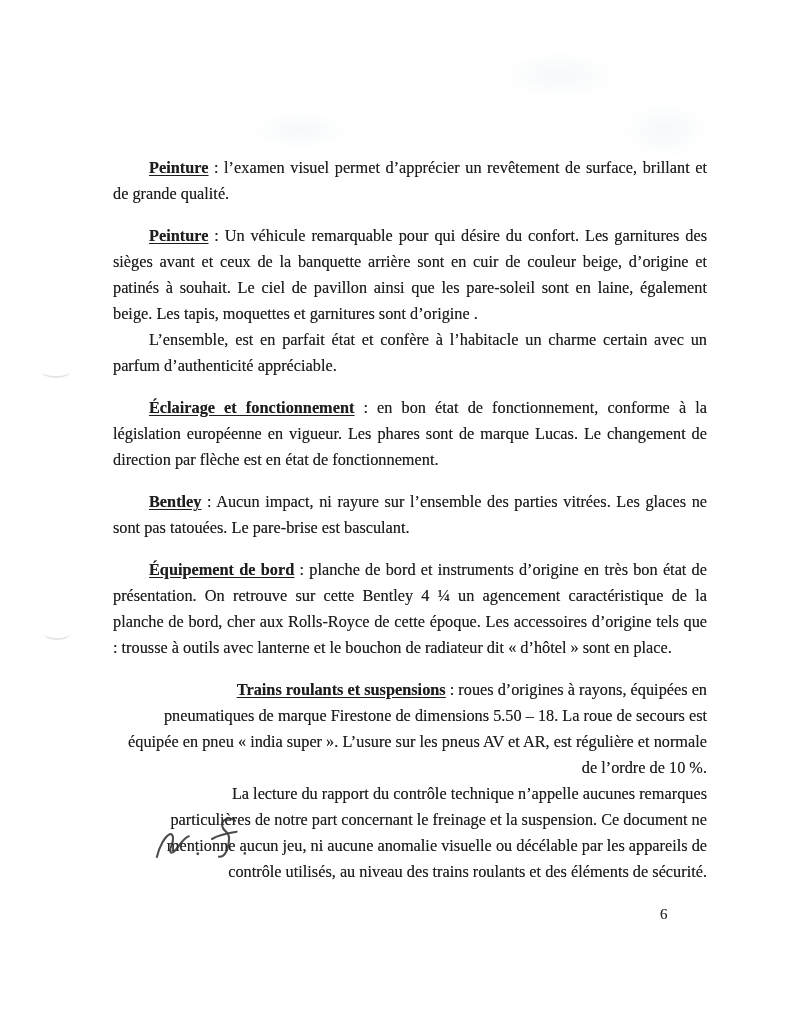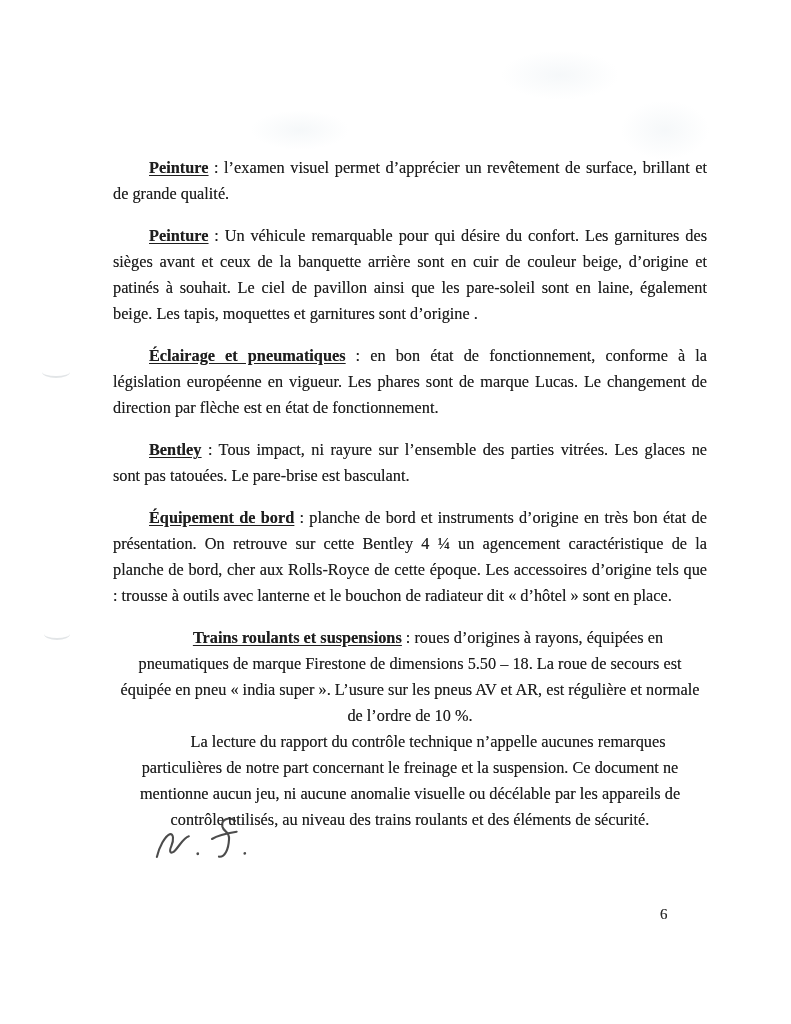--- a/index.html
+++ b/index.html
@@ -20,21 +20,21 @@
     top: 155px;
     width: 594px;
     font-size: 16.3px;
     line-height: 26px;
     text-shadow: 0 0 0.5px rgba(45,45,45,0.65); 
   }
   .section { margin-top: 16px; }
   .section:first-child { margin-top: 0; }
   .para { margin: 0; text-indent: 36px; }
   .align-justify .para { text-align: justify; }
-  .align-left .para { text-align: center; }
+  .align-left .para { text-align: right; }
   .heading {
     font-weight: bold;
     text-decoration: underline;
     text-underline-offset: 2px;
   }
   .signature {
     position: absolute;
     left: 146px;
     top: 808px;
     width: 132px;
@@ -75,28 +75,29 @@
   <div class="smudge arc" style="left:44px;top:628px;width:26px;height:10px;"></div>
 
   <div class="content">
 
     <div class="section align-justify">
       <p class="para"><span class="heading">Peinture</span><span> : l’examen  visuel permet d’apprécier un revêtement de surface, brillant et de grande qualité.</span></p>
     </div>
 
     <div class="section align-justify">
       <p class="para"><span class="heading">Peinture</span><span> : Un véhicule remarquable pour qui désire du confort. Les garnitures des sièges avant et ceux de la banquette arrière sont en cuir de couleur beige, d’origine et patinés à souhait. Le ciel de pavillon ainsi que les pare-soleil sont en laine, également beige. Les tapis, moquettes et garnitures sont d’origine .</span></p>
+      <p class="para">L’ensemble, est en parfait état et confère à l’habitacle un charme certain avec un parfum d’authenticité appréciable.</p>
     </div>
 
     <div class="section align-justify">
-      <p class="para"><span class="heading">Éclairage et pneumatiques</span><span> : en bon état de fonctionnement, conforme à la législation européenne en vigueur. Les phares sont de marque Lucas. Le changement de direction par flèche est en état de fonctionnement.</span></p>
+      <p class="para"><span class="heading">Éclairage et fonctionnement</span><span> : en bon état de fonctionnement, conforme à la législation européenne en vigueur. Les phares sont de marque Lucas. Le changement de direction par flèche est en état de fonctionnement.</span></p>
     </div>
 
     <div class="section align-justify">
-      <p class="para"><span class="heading">Bentley</span><span> : Tous impact, ni rayure sur l’ensemble des parties vitrées. Les glaces ne sont pas tatouées. Le pare-brise est basculant.</span></p>
+      <p class="para"><span class="heading">Bentley</span><span> : Aucun impact, ni rayure sur l’ensemble des parties vitrées. Les glaces ne sont pas tatouées. Le pare-brise est basculant.</span></p>
     </div>
 
     <div class="section align-justify">
       <p class="para"><span class="heading">Équipement de bord</span><span> : planche de bord et instruments d’origine en très bon état de présentation. On retrouve sur cette Bentley 4 ¼ un agencement caractéristique de la planche de bord, cher aux Rolls-Royce de cette époque. Les accessoires d’origine tels que : trousse à outils avec lanterne et le bouchon de radiateur dit « d’hôtel » sont en place.</span></p>
     </div>
 
     <div class="section align-left">
       <p class="para"><span class="heading">Trains roulants et suspensions</span><span> : roues d’origines à rayons, équipées en pneumatiques de marque Firestone de dimensions 5.50 – 18. La roue de secours est équipée en pneu « india super ». L’usure sur les pneus AV et AR, est régulière et normale de l’ordre de 10 %.</span></p>
       <p class="para">La lecture du rapport du contrôle technique n’appelle aucunes remarques particulières de notre part concernant le freinage et la suspension. Ce document ne mentionne aucun jeu, ni aucune anomalie visuelle ou décélable par les appareils de contrôle utilisés, au niveau des trains roulants et des éléments de sécurité.</p>
     </div>

